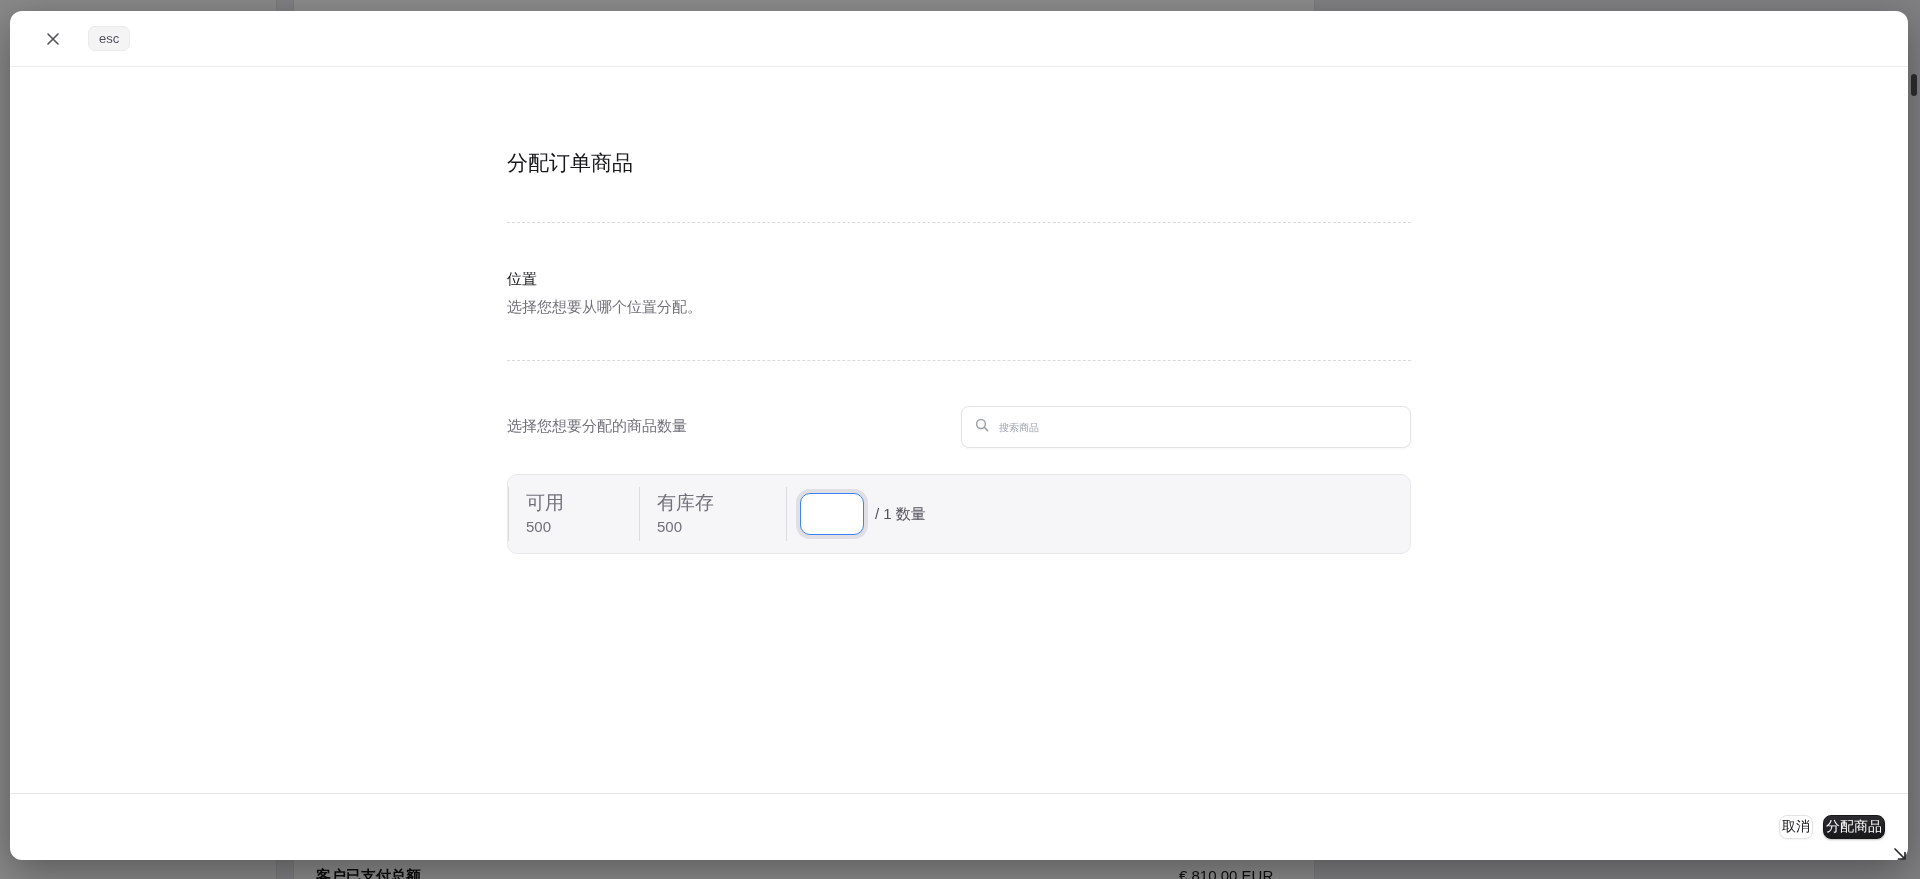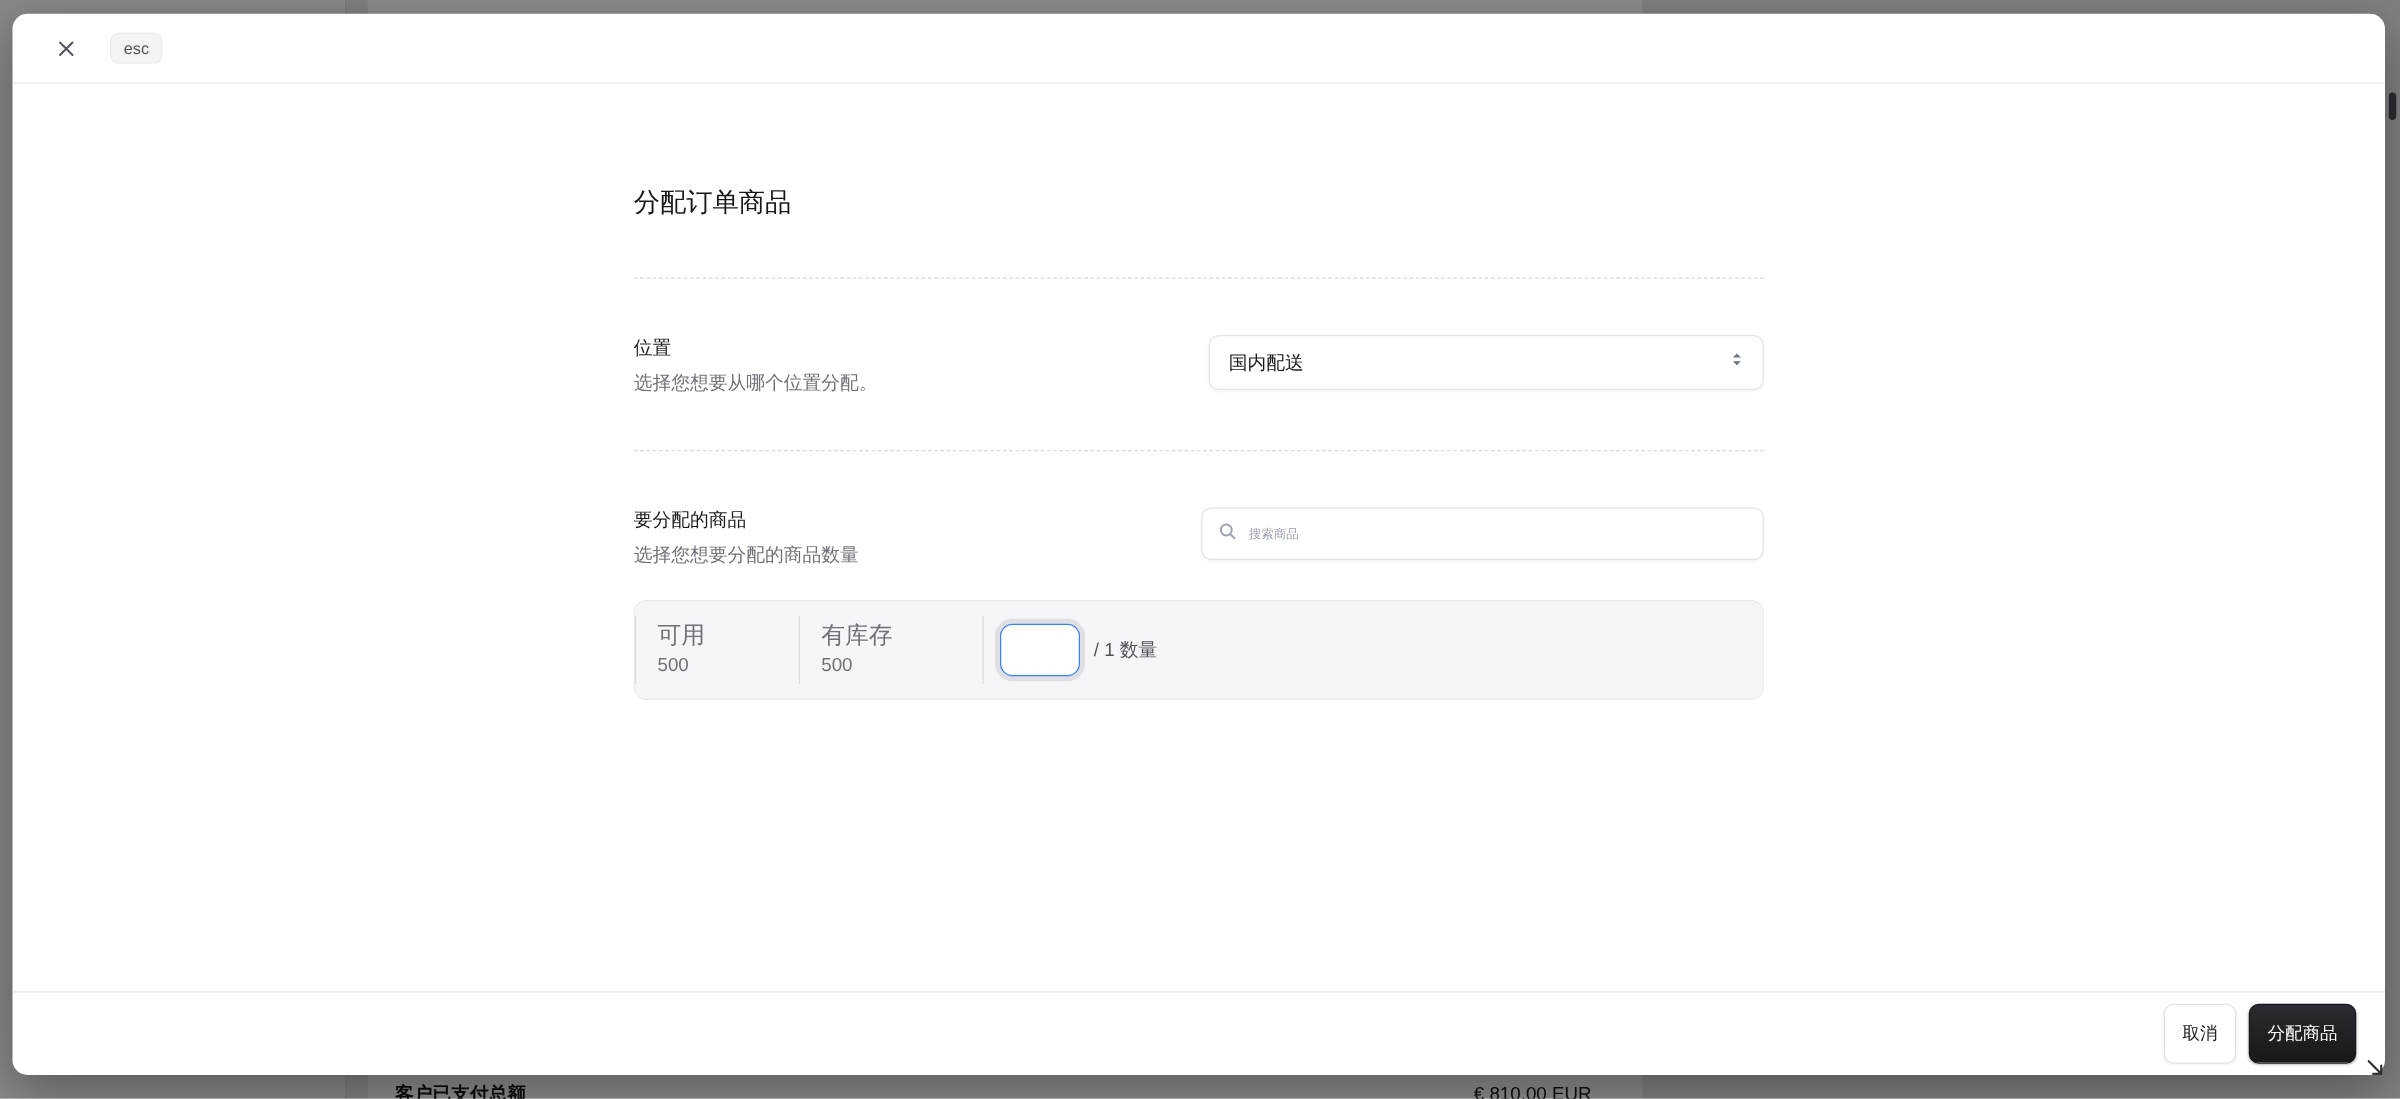--- a/index.html
+++ b/index.html
@@ -123,23 +123,23 @@
     box-shadow: 0 0 0 4px rgba(113,113,122,0.16);
   }
   .qty-suffix { margin-left: 11px; font-size: 15px; color: #52525b; }
 
   
   .modal-footer {
     flex: 0 0 67px; border-top: 1px solid #e7e7ea; display: flex;
     align-items: center; justify-content: flex-end; padding-right: 23px; gap: 10px;
   }
   .btn {
-    height: 48px; border-radius: 8px; font-size: 14px; font-weight: 500;
+    height: 24px; border-radius: 8px; font-size: 14px; font-weight: 500;
     font-family: inherit; cursor: pointer; display: inline-flex; align-items: center;
-    padding: 0 14px;
+    padding: 0 2px;
   }
   .btn-secondary {
     background: #fff; color: #18181b; border: 1px solid #e4e4e7;
     box-shadow: 0 1px 2px rgba(0,0,0,0.05);
   }
   .btn-primary {
     background: linear-gradient(180deg, #2b2b30 0%, #18181b 100%);
     color: #fff; border: 1px solid #18181b;
     box-shadow: 0 1px 2px rgba(0,0,0,0.25);
   }
@@ -179,36 +179,26 @@
 
         <h1 class="dialog-title">分配订单商品</h1>
 
         <hr class="dashed-divider dd-1">
 
         <div class="section">
           <div class="sec-left">
             <div class="sec-label">位置</div>
             <div class="sec-desc">选择您想要从哪个位置分配。</div>
           </div>
-          <div class="select-box">
-            <span class="select-value">国内配送</span>
-            <span>
-              <svg width="15" height="15" viewBox="0 0 16 16" fill="#6b7280">
-                <path d="M4.6 6.3 L8 2.9 L11.4 6.3 Z"></path>
-                <path d="M4.6 9.7 L8 13.1 L11.4 9.7 Z"></path>
-              </svg>
-            </span>
-          </div>
         </div>
 
         <hr class="dashed-divider dd-2">
 
         <div class="section">
           <div class="sec-left">
-            <div class="sec-label">要分配的商品</div>
             <div class="sec-desc">选择您想要分配的商品数量</div>
           </div>
           <div class="search-box">
             <span>
               <svg width="16" height="16" viewBox="0 0 16 16" fill="none">
                 <circle cx="7" cy="7" r="4.4" stroke="#9ca3af" stroke-width="1.5"></circle>
                 <path d="M10.4 10.4 L13.6 13.6" stroke="#9ca3af" stroke-width="1.5" stroke-linecap="round"></path>
               </svg>
             </span>
             <input type="text" placeholder="搜索商品" style="">

